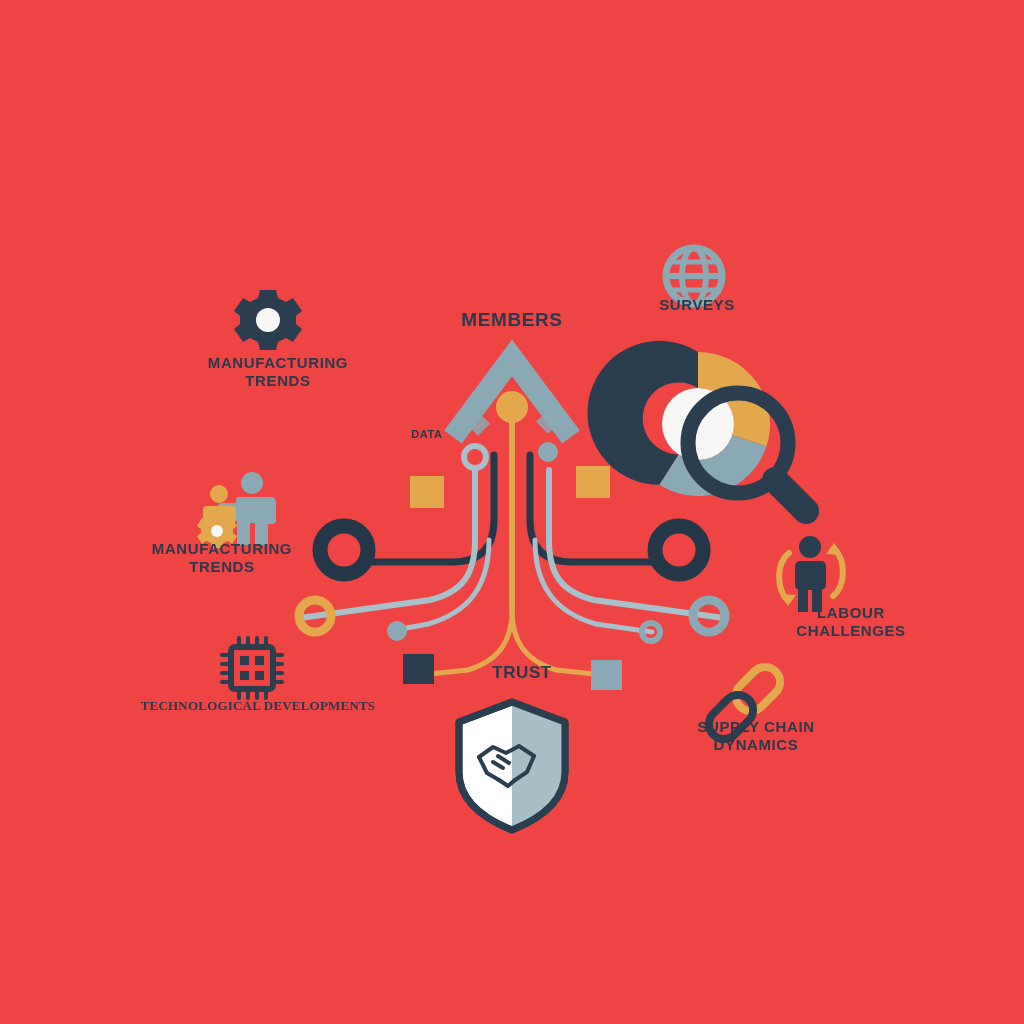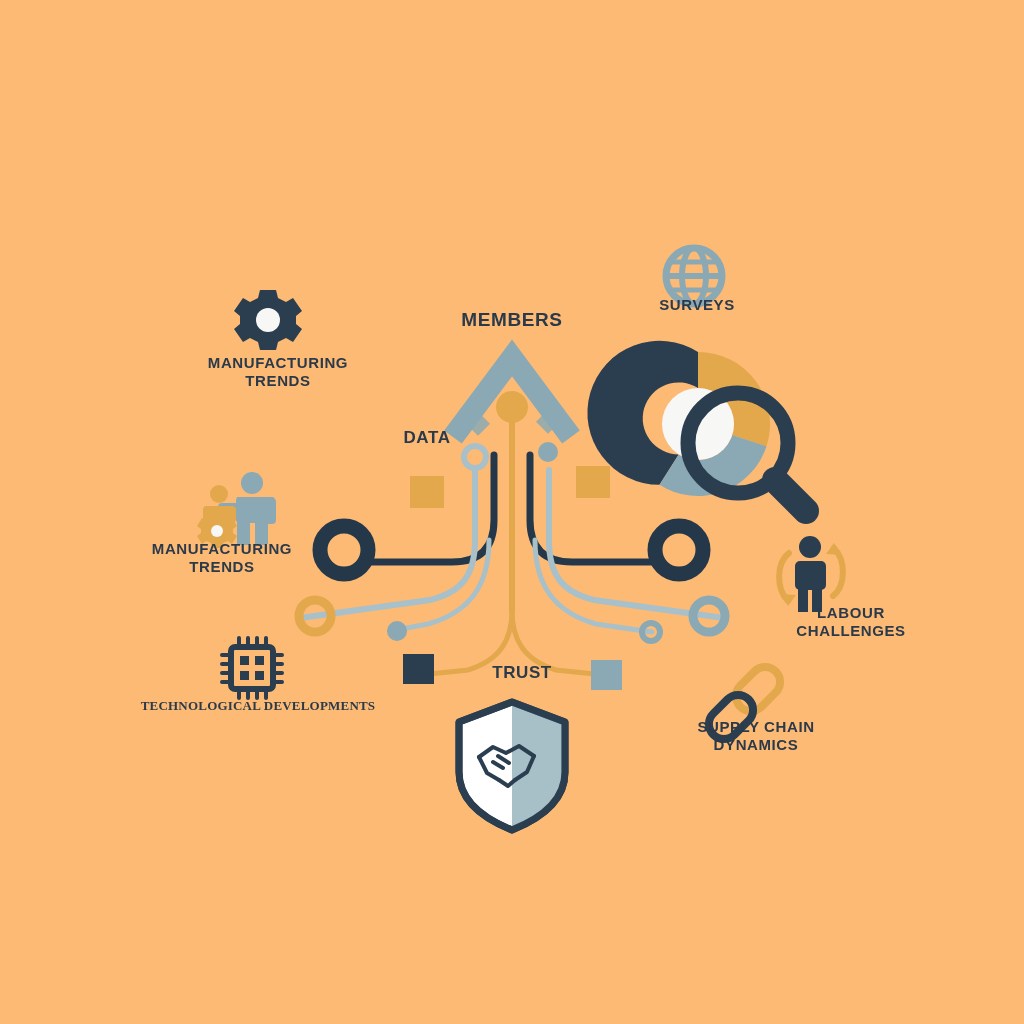--- a/index.html
+++ b/index.html
@@ -5,21 +5,21 @@
 <style>
   html, body {
     margin: 0;
     padding: 0;
     background: #ffffff;
   }
   #canvas {
     position: relative;
     width: 1024px;
     height: 1024px;
-    background: #fdba74;
+    background: #ef4444;
     overflow: hidden;
     font-family: "Liberation Sans", sans-serif;
   }
   #diagram-svg {
     position: absolute;
     left: 0;
     top: 0;
     width: 1024px;
     height: 1024px;
   }
@@ -30,21 +30,21 @@
     line-height: 1.22;
     letter-spacing: 0.6px;
     white-space: pre-line;
     font-weight: 600;
     text-transform: uppercase;
     user-select: none;
   }
   .label.sans  { font-family: "Liberation Sans", sans-serif; }
   .label.serif { font-family: "Liberation Serif", serif; font-weight: 700; letter-spacing: 0.2px; text-align: center; }
   .lbl-members { left: 412px; top: 308px; width: 200px; font-size: 19px; }
-  .lbl-data    { left: 377px; top: 428px; width: 100px; font-size: 17px; }
+  .lbl-data    { left: 377px; top: 428px; width: 100px; font-size: 11px; }
   .lbl-trust   { left: 472px; top: 663px; width: 100px; font-size: 17px; }
   .lbl-mfg1    { left: 178px; top: 354px; width: 200px; font-size: 15px; }
   .lbl-mfg2    { left: 122px; top: 540px; width: 200px; font-size: 15px; }
   .lbl-tech    { left: 110px; top: 698px; width: 296px; font-size: 13px; }
   .lbl-surveys { left: 626px; top: 296px; width: 142px; font-size: 15px; }
   .lbl-labour  { left: 728px; top: 604px; width: 246px; font-size: 15px; }
   .lbl-supply  { left: 648px; top: 718px; width: 216px; font-size: 15px; }
 </style>
 </head>
 <body>

